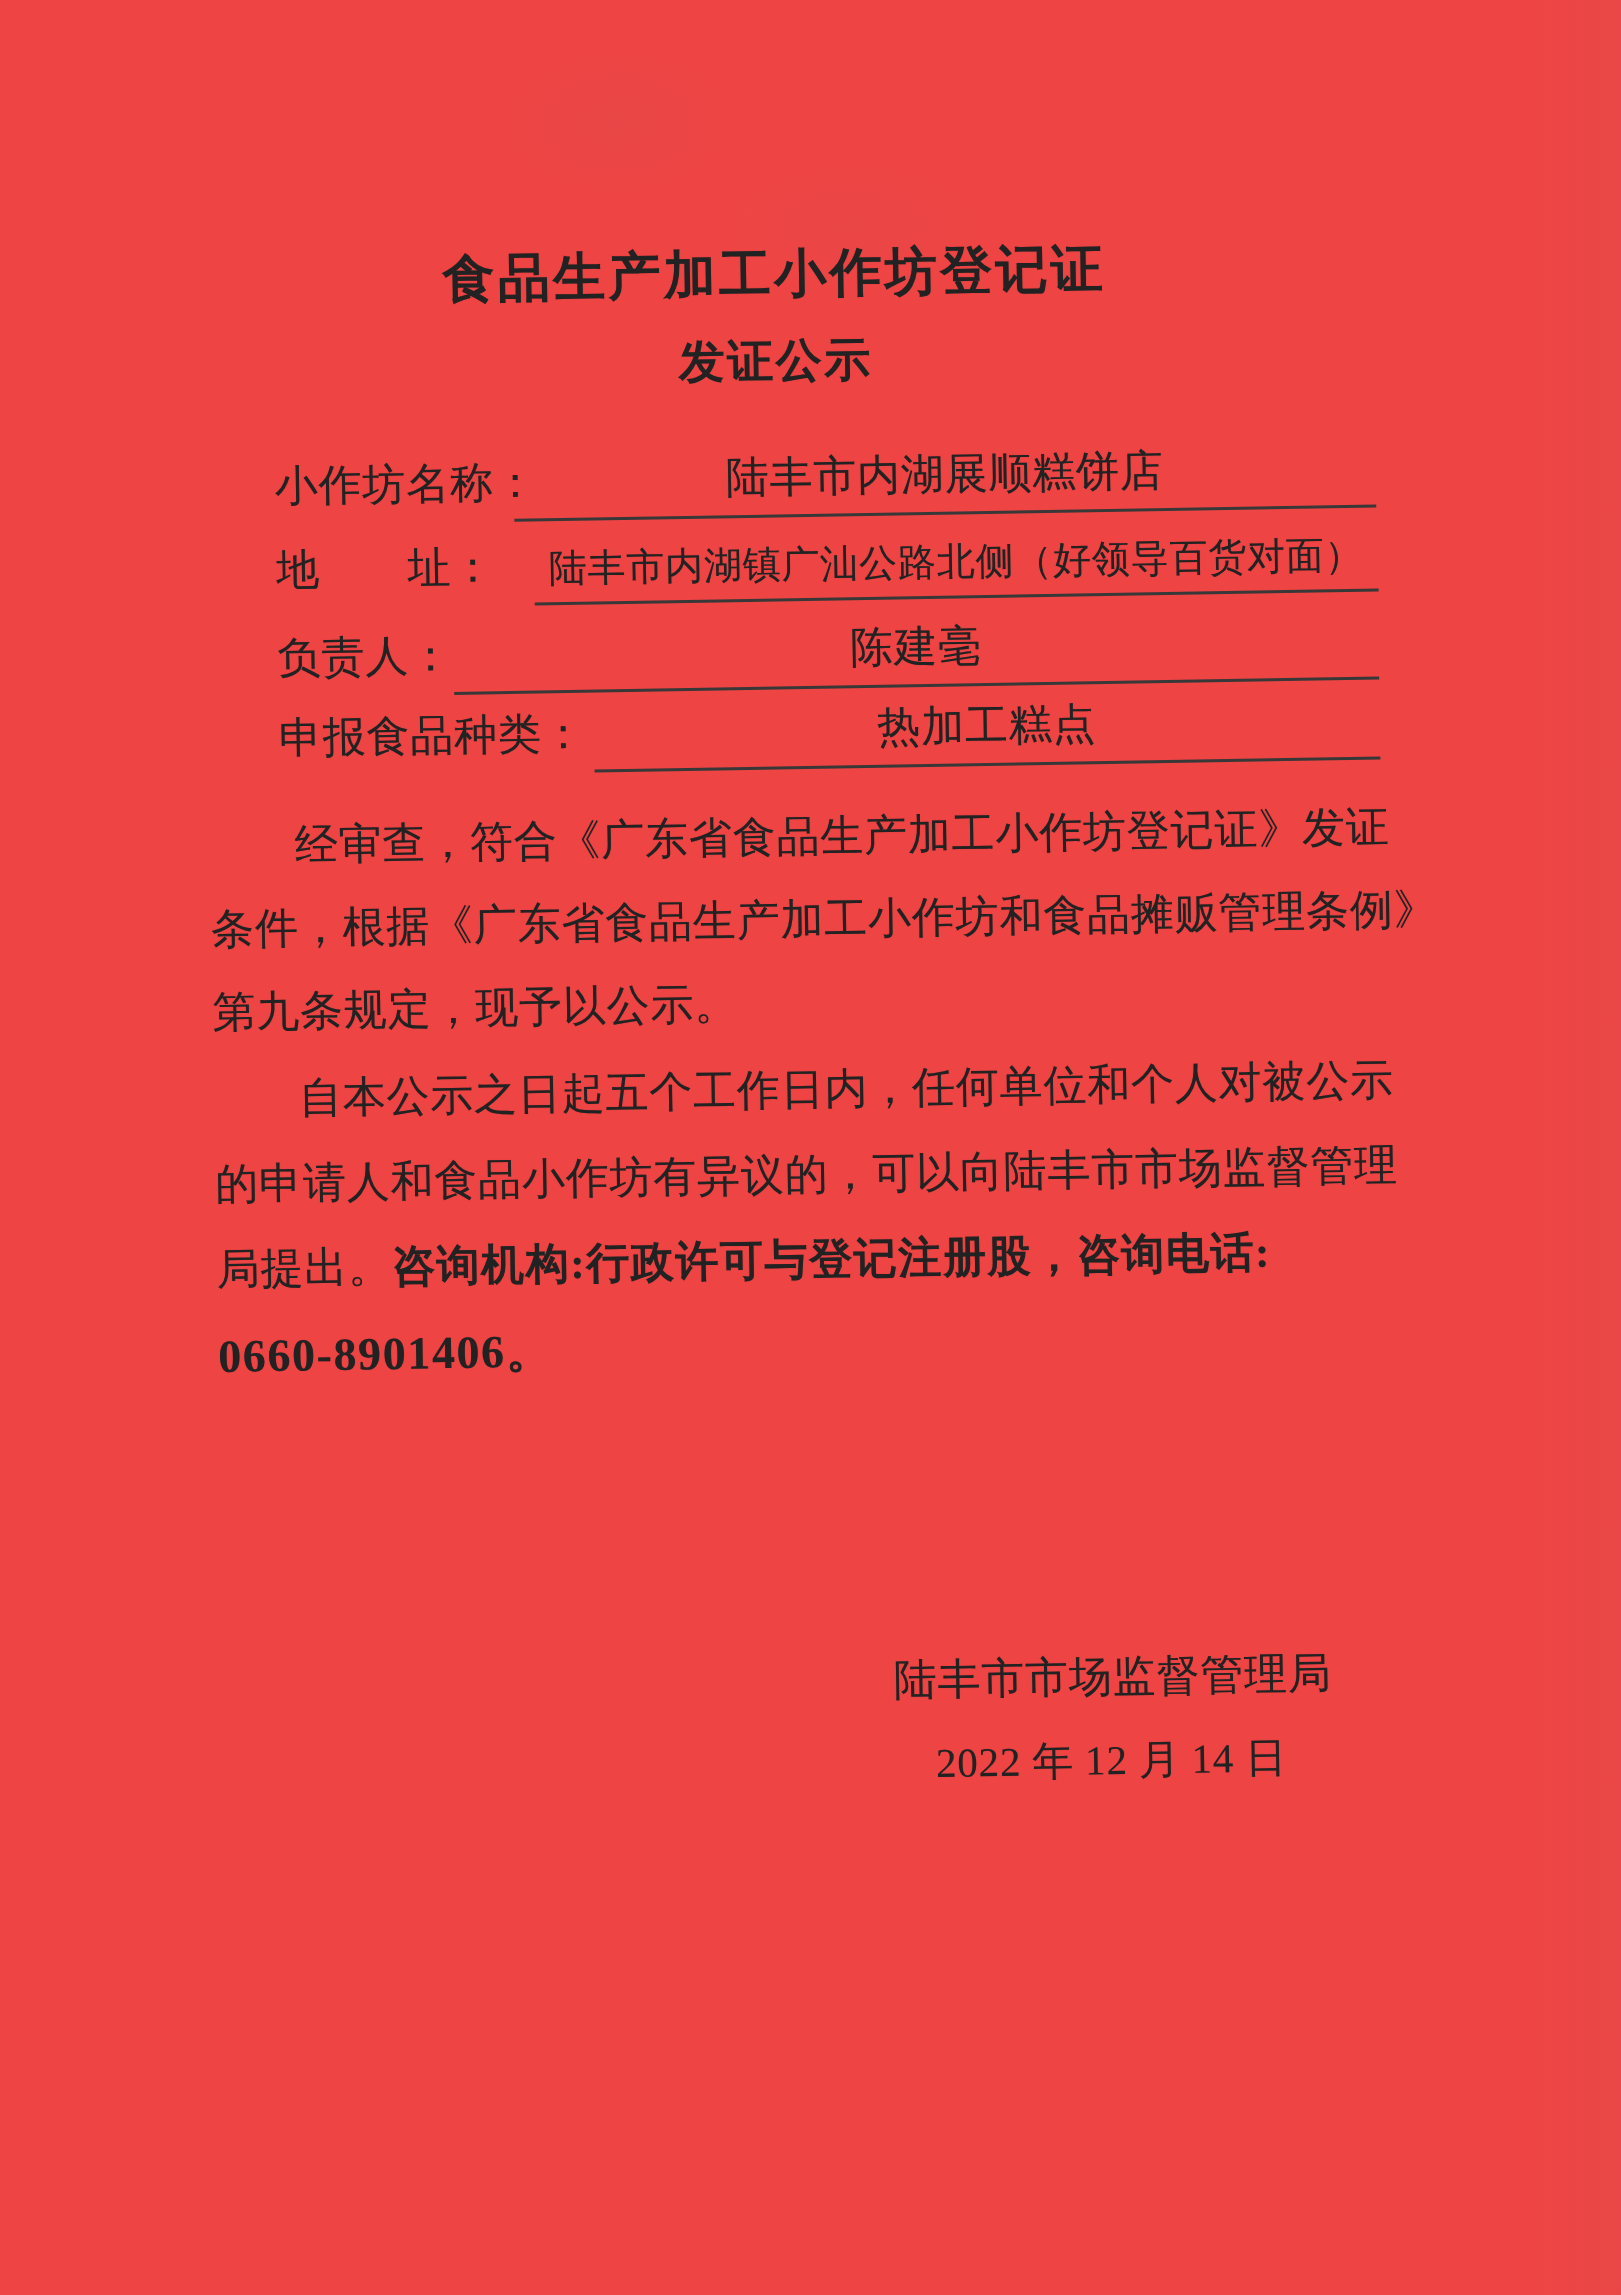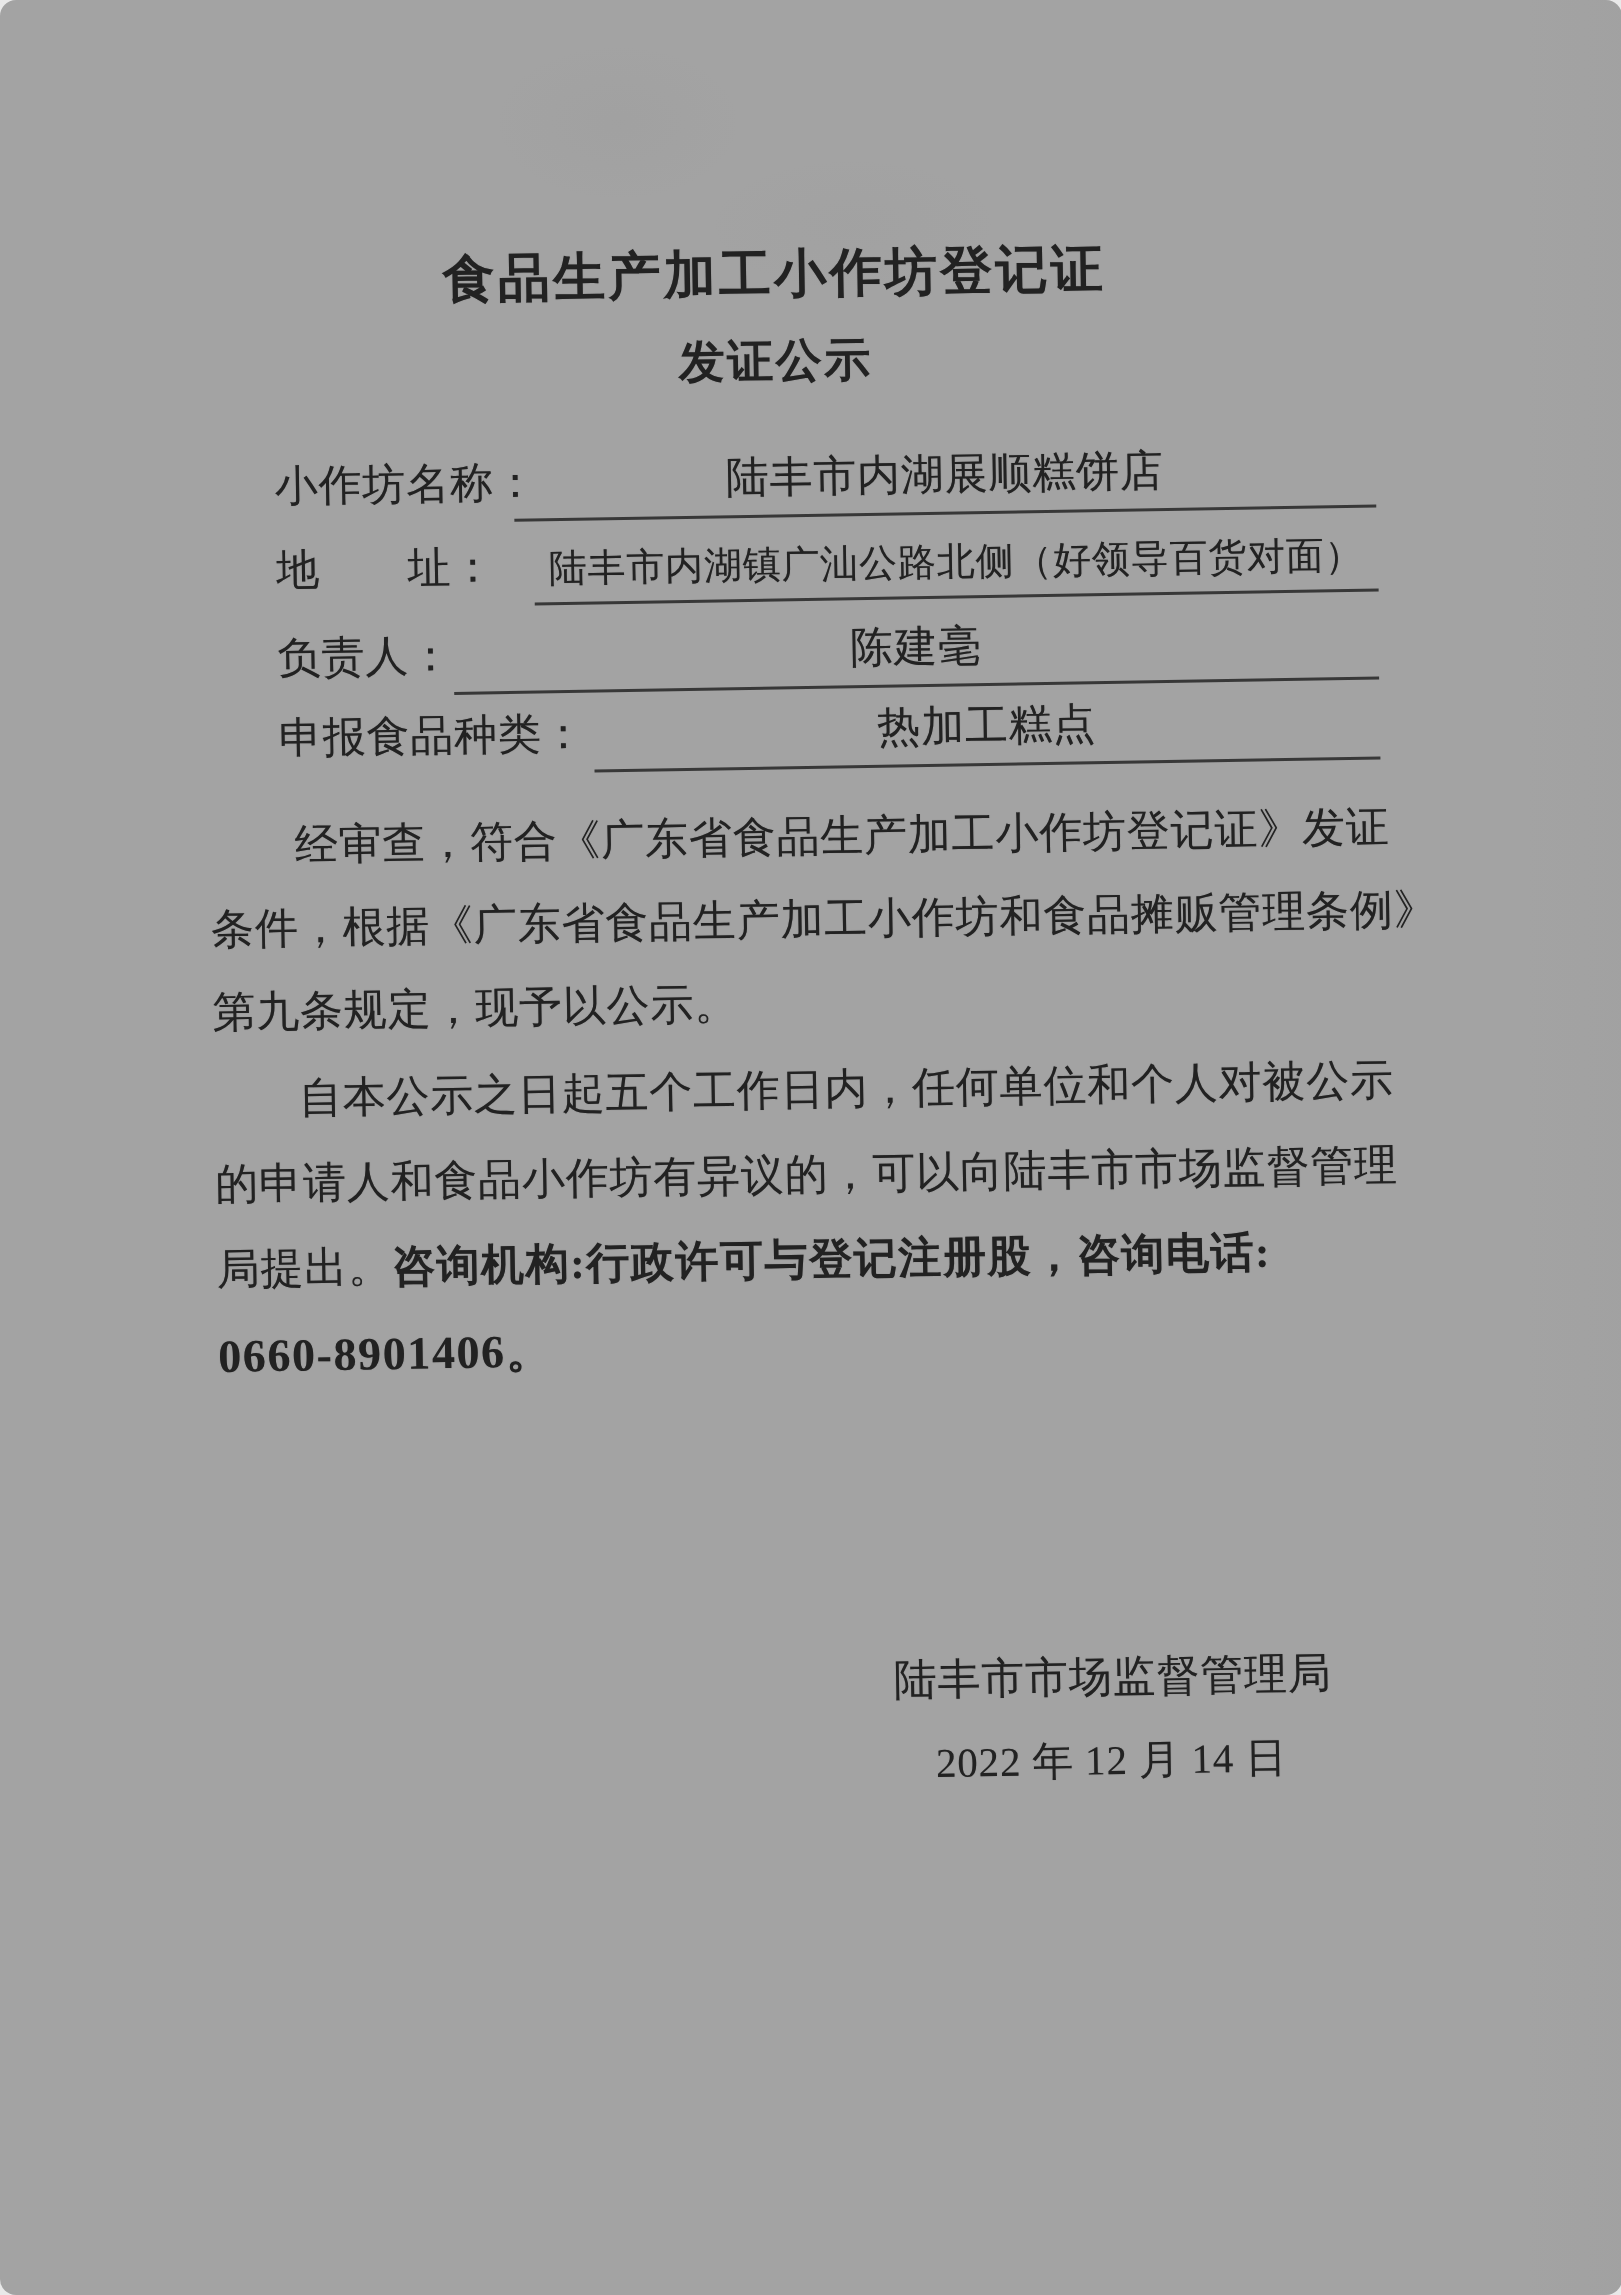--- a/index.html
+++ b/index.html
@@ -5,25 +5,24 @@
   html, body {
     margin: 0;
     padding: 0;
     background: #e9e9e9;
   }
   #canvas {
     position: relative;
     width: 1622px;
     height: 2295px;
     margin: 0 auto;
-    background: #a3a3a3;
+    background: #ef4444;
     overflow: hidden;
     font-family: "Liberation Serif", "DejaVu Serif", serif;
     color: #222;
-    border-radius: 16px;
   }
   
   .smudge {
     position: absolute;
     pointer-events: none;
   }
   #smudge-top {
     left: 245px; top: 0; width: 981px; height: 409px;
     background:
       radial-gradient(ellipse 180px 114px at 38% 30%, rgba(120,120,120,0.05), rgba(120,120,120,0) 70%),

